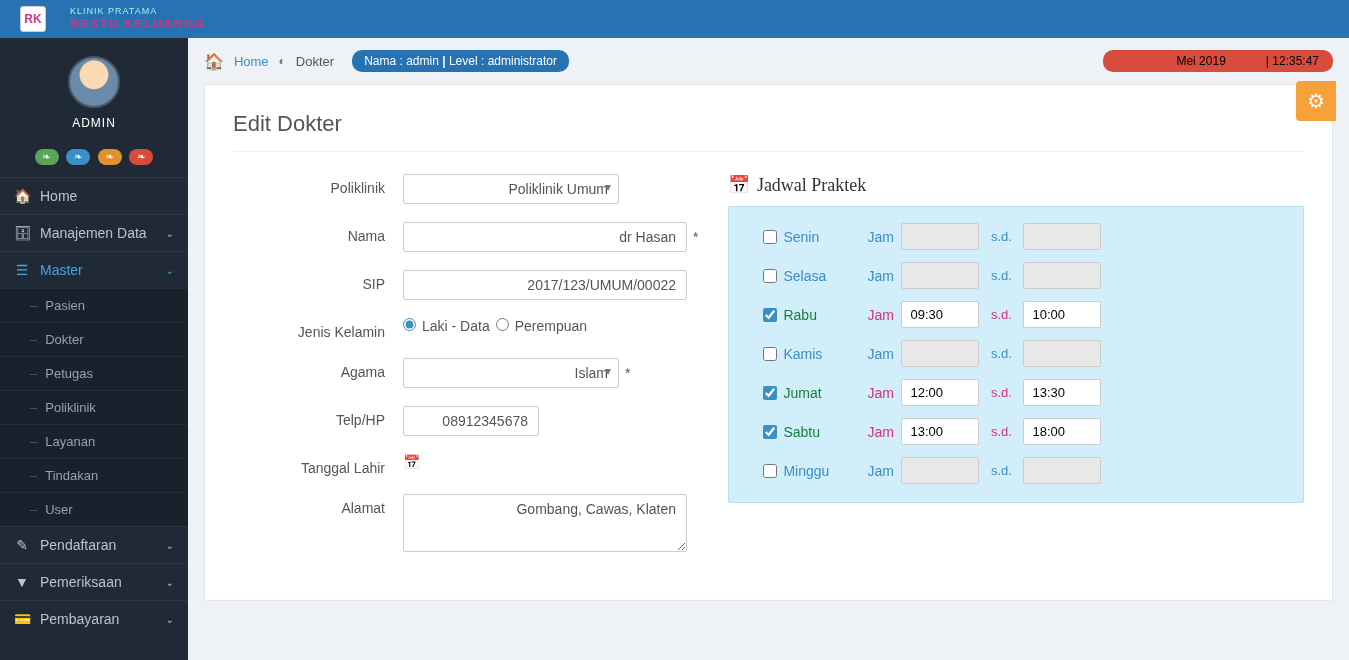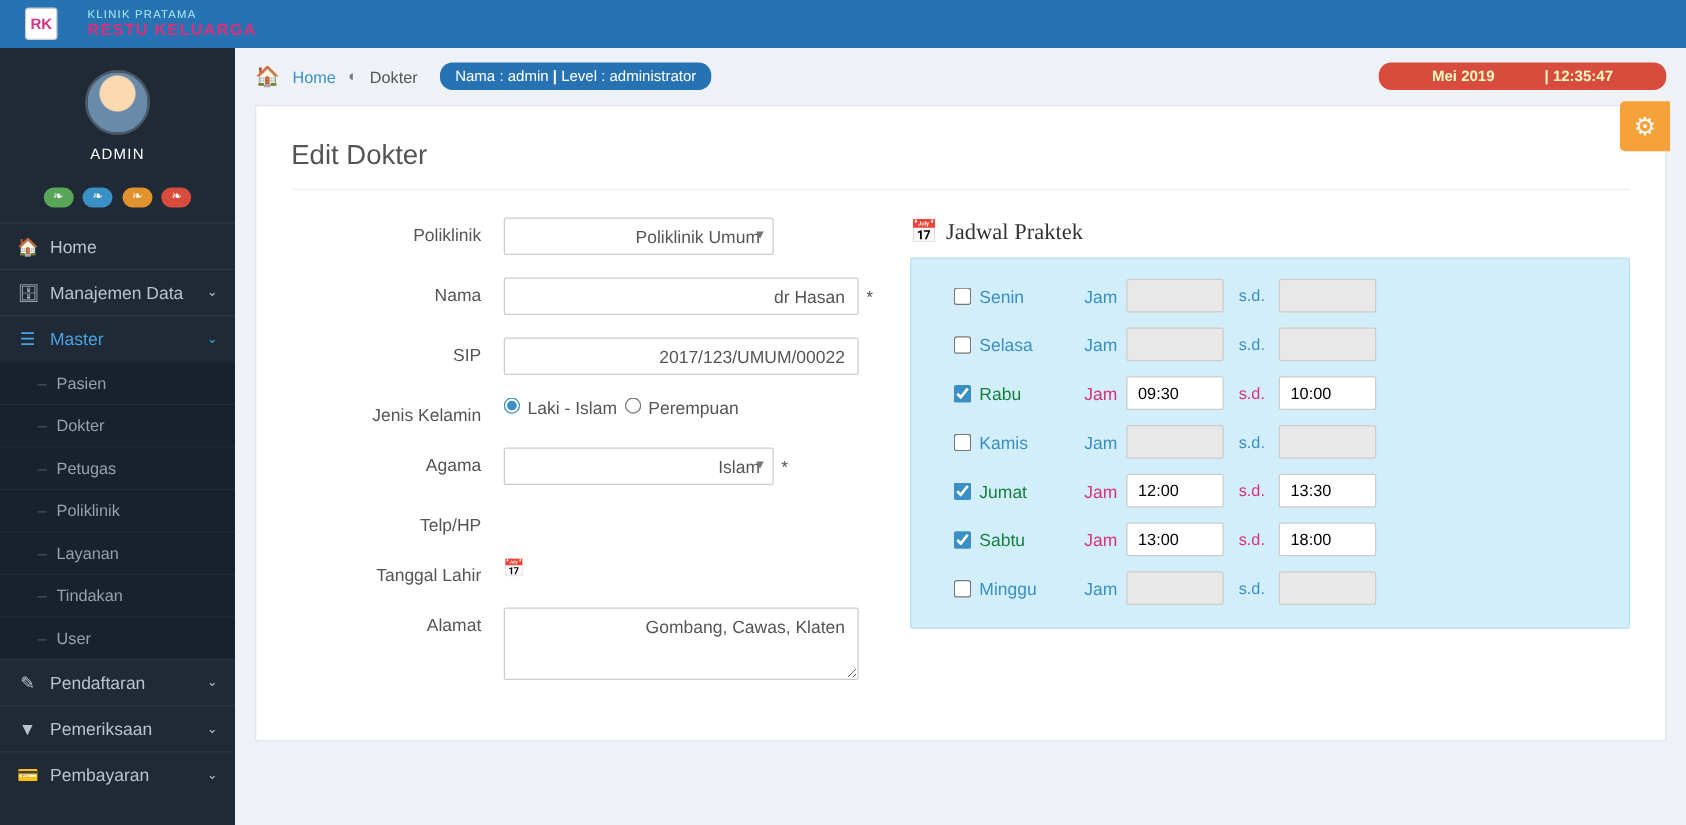--- a/index.html
+++ b/index.html
@@ -32,21 +32,21 @@
 
 .main { margin-left: 188px; padding: 12px 16px 20px; min-height: calc(100vh - 38px); margin-top: 38px; }
 .topbar2 { position: fixed; left:0; top:0; right:0; height:38px; z-index:5; }
 .sidebar { z-index:4; }
 .breadcrumb-row { display: flex; align-items: center; gap: 10px; margin-bottom: 12px; }
 .breadcrumb-row .home-ico { color: #6f7b86; font-size: 16px; }
 .breadcrumb-row a { color: #3a8fc4; text-decoration: none; }
 .breadcrumb-row .sep { color: #6f7b86; font-size: 12px; }
 .dokter-crumb { color: #555; }
 .badge-user { background: #2672b3; color: #fff; padding: 4px 12px; border-radius: 10px; font-size: 12px; margin-left: 8px; }
-.badge-date { background: #d84c3d; color: #fef9c3; border-radius: 10px; padding: 4px 14px; font-size: 12px; margin-left: auto; display: flex; gap: 40px; min-width: 230px; justify-content: center; font-weight: bold; }
+.badge-date { background: #d84c3d; color: #000000; border-radius: 10px; padding: 4px 14px; font-size: 12px; margin-left: auto; display: flex; gap: 40px; min-width: 230px; justify-content: flex-end; }
 
 .card { background: #fff; border: 1px solid #e2e6ea; border-radius: 2px; padding: 26px 28px 30px; position: relative; }
 .card h1 { font-size: 22px; font-weight: 400; color: #555; margin-bottom: 22px; border-bottom: 1px solid #eee; padding-bottom: 14px; }
 
 .gear-tab { position: absolute; right: -4px; top: -4px; width: 40px; height: 40px; background: #f7a13a; color: #fff; display: flex; align-items: center; justify-content: center; font-size: 20px; border-radius: 4px 0 0 4px; cursor: pointer; }
 
 .form-row { display: flex; align-items: flex-start; margin-bottom: 18px; }
 .form-row > label { width: 170px; text-align: right; padding-right: 18px; padding-top: 6px; color: #555; font-size: 14px; }
 .form-row .ctrl { display: flex; align-items: center; gap: 6px; }
 .input, select, textarea { border: 1px solid #ccc; padding: 6px 10px; font-size: 14px; color: #555; border-radius: 2px; font-family: inherit; text-align: right; } .input.w2 { width: 284px; } .input.w3 { width: 136px; } .input.w4 { width: 134px; }
@@ -213,37 +213,40 @@
         <div class="form-row">
           <label>SIP</label>
           <div class="ctrl">
             <input class="input w2" value="2017/123/UMUM/00022" style="">
           </div>
         </div>
 
         <div class="form-row">
           <label>Jenis Kelamin</label>
           <div class="ctrl radio-col">
-            <label><input type="radio" name="jk" checked="" style=""><span>Laki - Islam</span></label>
+            <label><input type="radio" name="jk" checked="" style=""><span>Laki - Data</span></label>
             <label><input type="radio" name="jk" style=""><span>Perempuan</span></label>
           </div>
         </div>
 
         <div class="form-row">
           <label>Agama</label>
           <div class="ctrl">
             <span class="sel-wrap">
               <input class="input sel" readonly="" value="Islam" style="">
             </span>
             <span class="req">*</span>
           </div>
         </div>
 
         <div class="form-row">
           <label>Telp/HP</label>
+          <div class="ctrl">
+            <input class="input w3" value="08912345678" style="">
+          </div>
         </div>
 
         <div class="form-row">
           <label>Tanggal Lahir</label>
           <div class="ctrl">
             <span class="cal-ico">📅</span>
           </div>
         </div>
 
         <div class="form-row">

